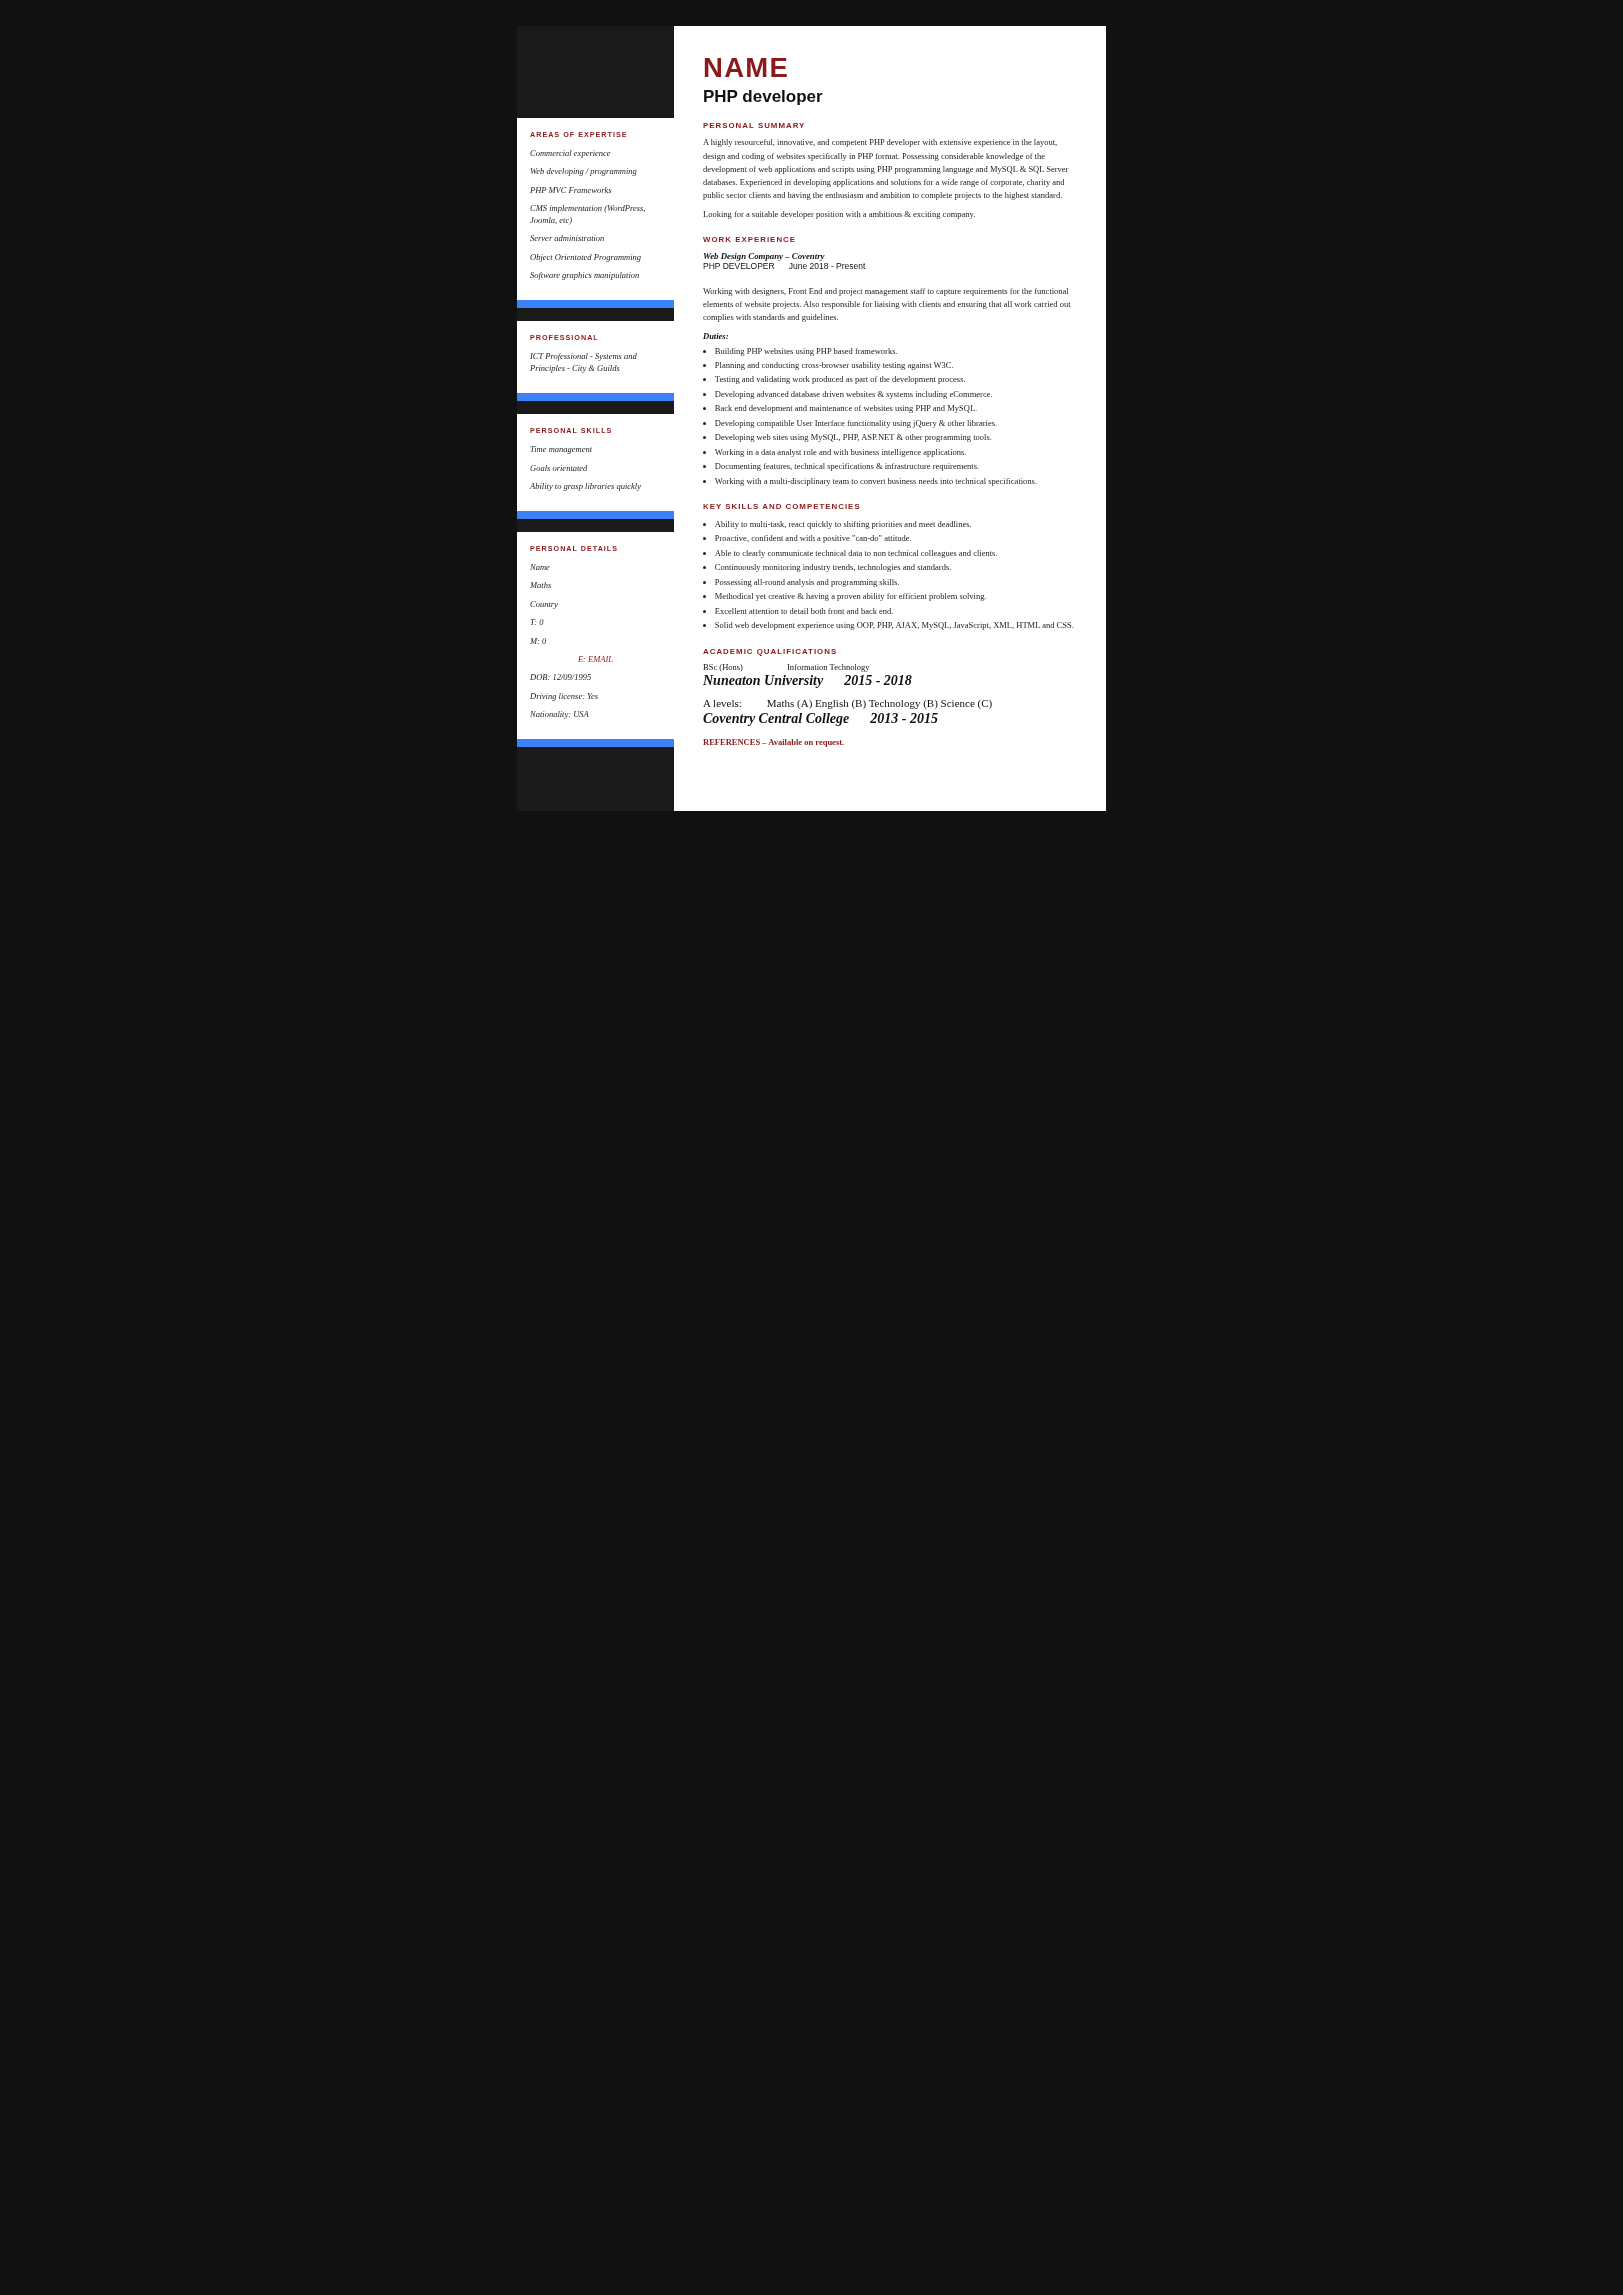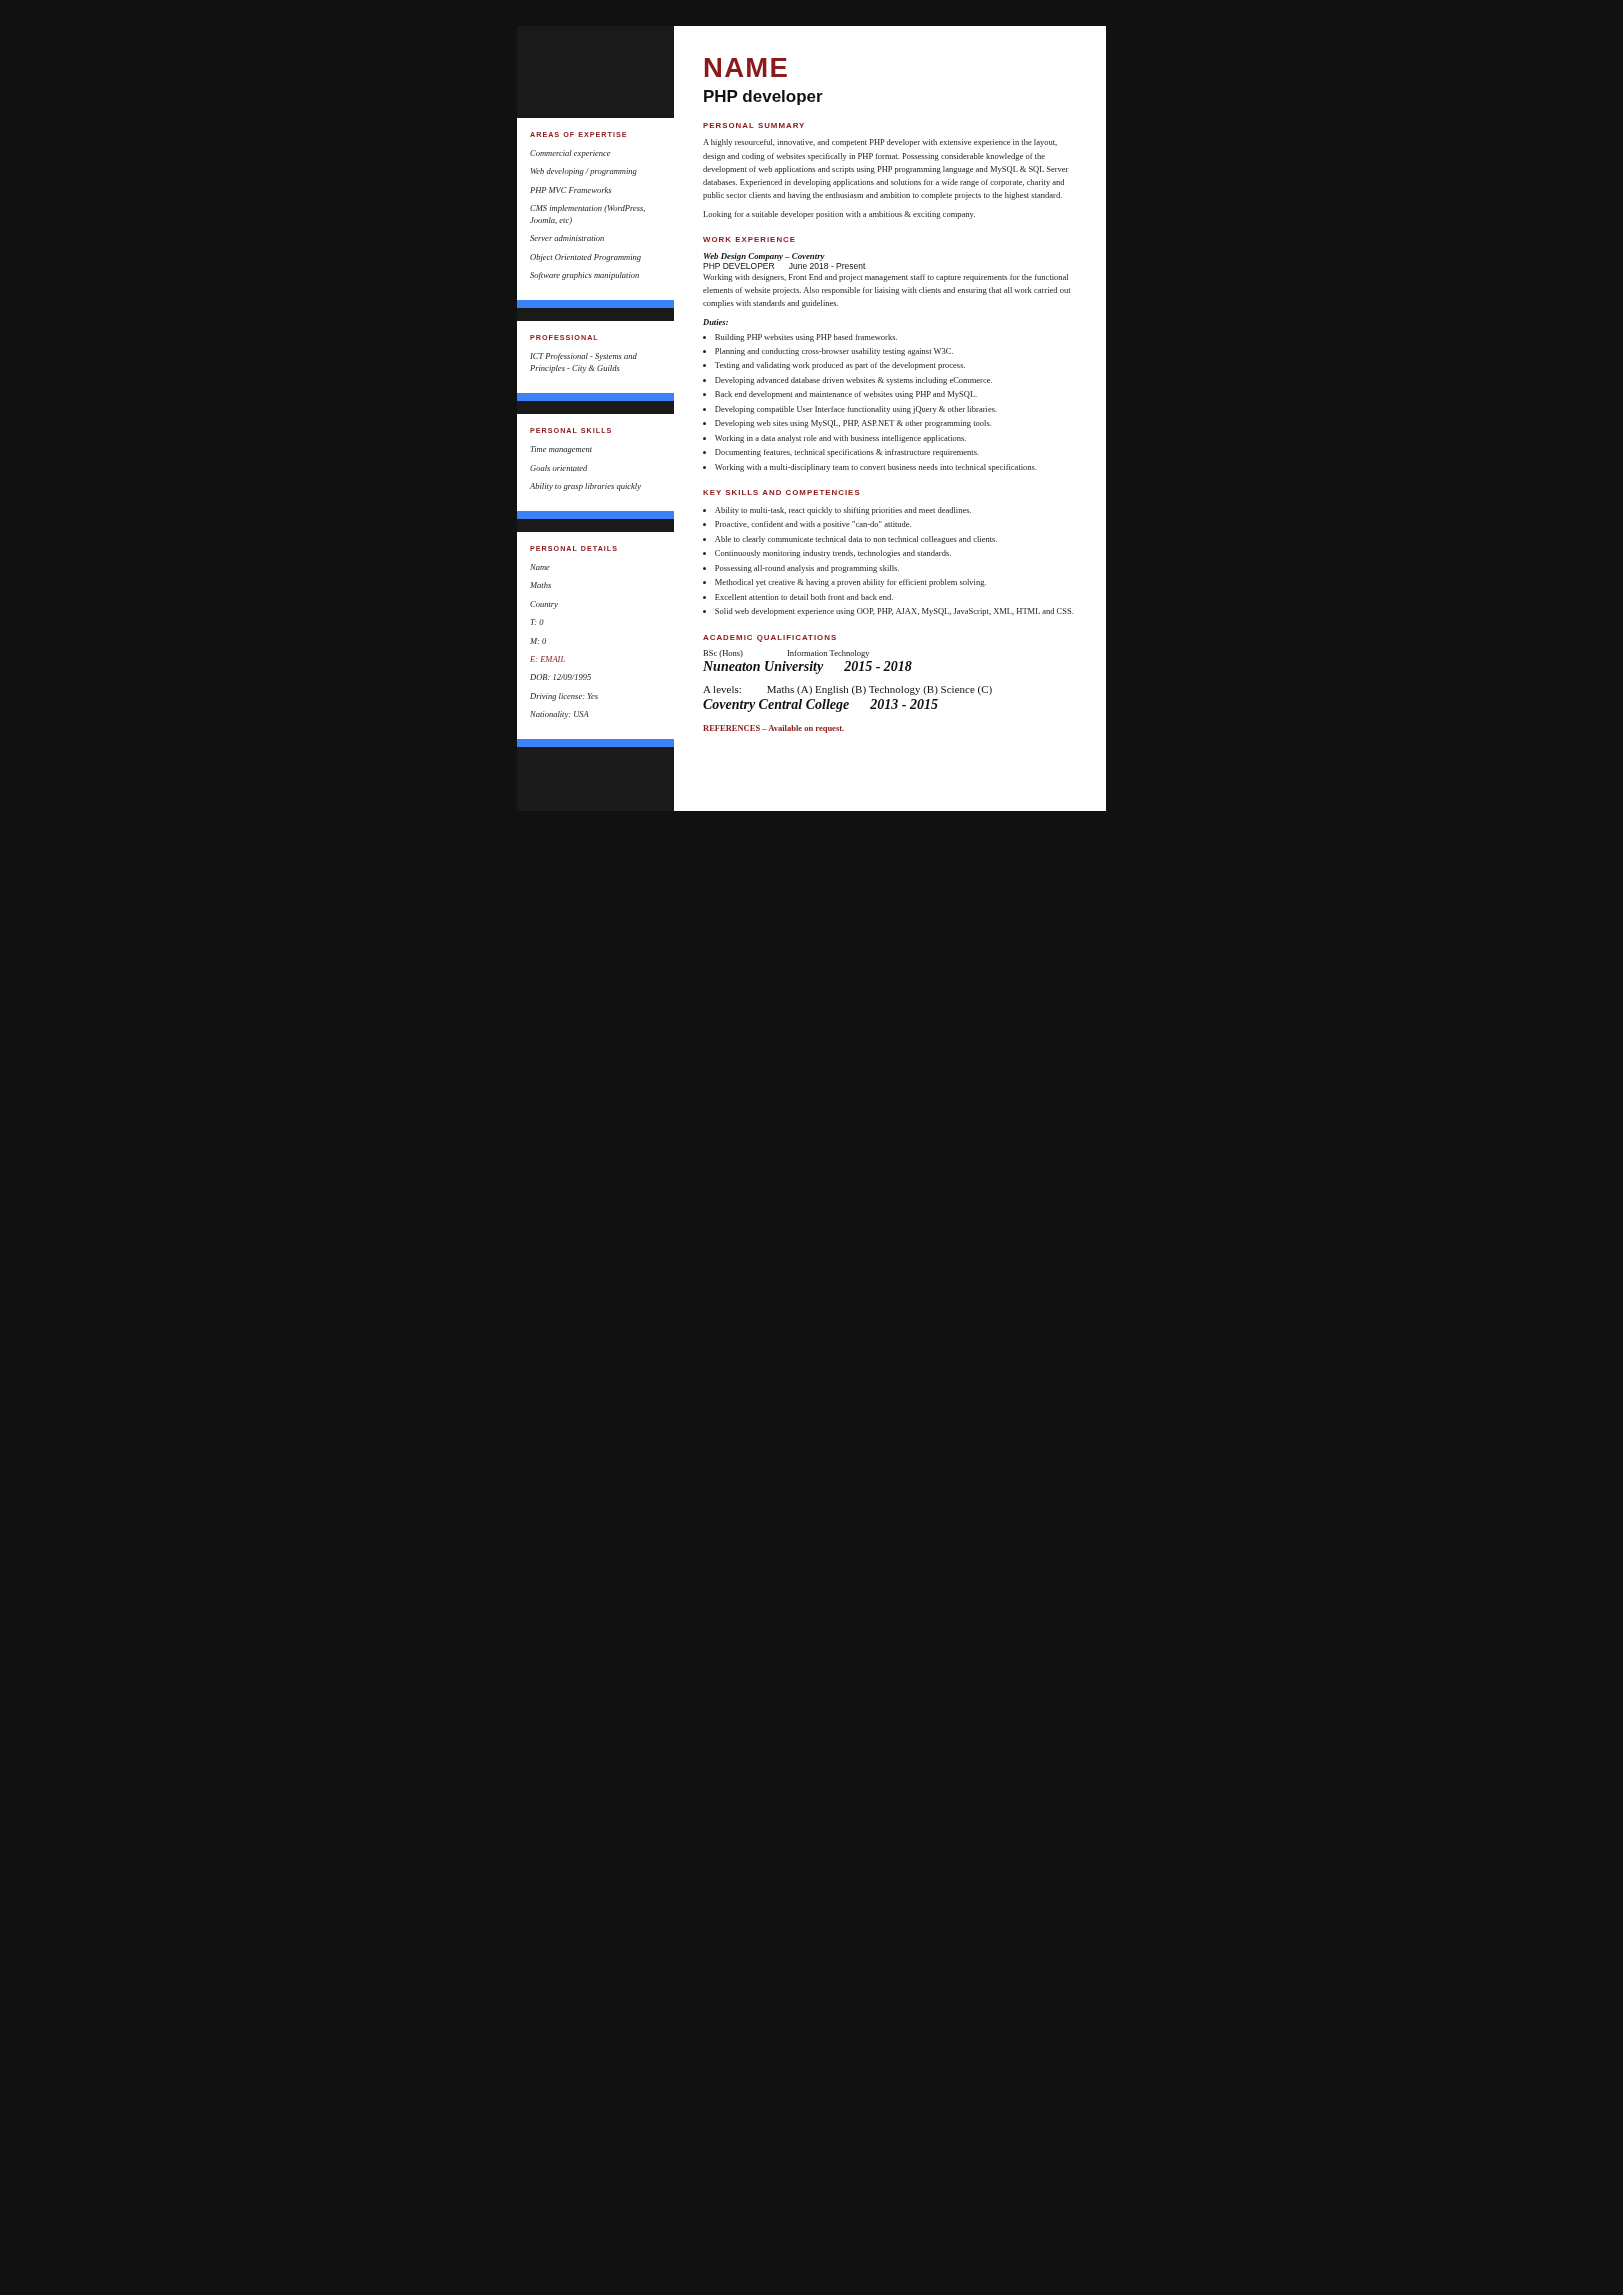--- a/index.html
+++ b/index.html
@@ -99,21 +99,21 @@
     .work-company {
       font-size: 8.8px;
       font-weight: bold;
       font-style: italic;
       color: #111;
       margin-bottom: 0;
     }
     .work-role-line {
       font-size: 8.5px;
       color: #111;
-      margin-bottom: 0;
+      margin-bottom: 14px;
       font-family: Arial, sans-serif;
     }
     .duties-label {
       font-size: 8.5px;
       font-style: italic;
       font-weight: bold;
       color: #111;
       margin-bottom: 3.9px;
       margin-top: 6.5px;
     }
@@ -211,21 +211,21 @@
     <div class="sidebar-gap" style="min-height:13px; max-height:13px;"></div>
 
     <div class="sidebar-section">
       <div class="sidebar-section-title">PERSONAL DETAILS</div>
       <div class="sidebar-item">Name</div>
       <div class="sidebar-item">Maths</div>
       <div class="sidebar-item">Country</div>
       <div style="margin-top:6.5px;"></div>
       <div class="sidebar-item">T: 0</div>
       <div class="sidebar-item">M: 0</div>
-      <div class="sidebar-item" style="color:#8b1a1a; font-style:italic; font-size:8.5px; margin-bottom:6.5px;">E: EMAIL</div>
+      <div class="sidebar-item" style="color:#8b1a1a; font-style:italic; font-size:8.5px; margin-bottom:6.5px;text-align:center;">E: EMAIL</div>
       <div style="margin-top:5.2px;"></div>
       <div class="sidebar-item">DOB: 12/09/1995</div>
       <div class="sidebar-item">Driving license:  Yes</div>
       <div class="sidebar-item">Nationality: USA</div>
     </div>
 
     <div class="sidebar-gap" style="flex:1;"></div>
   </div>
 
   <div class="main">

